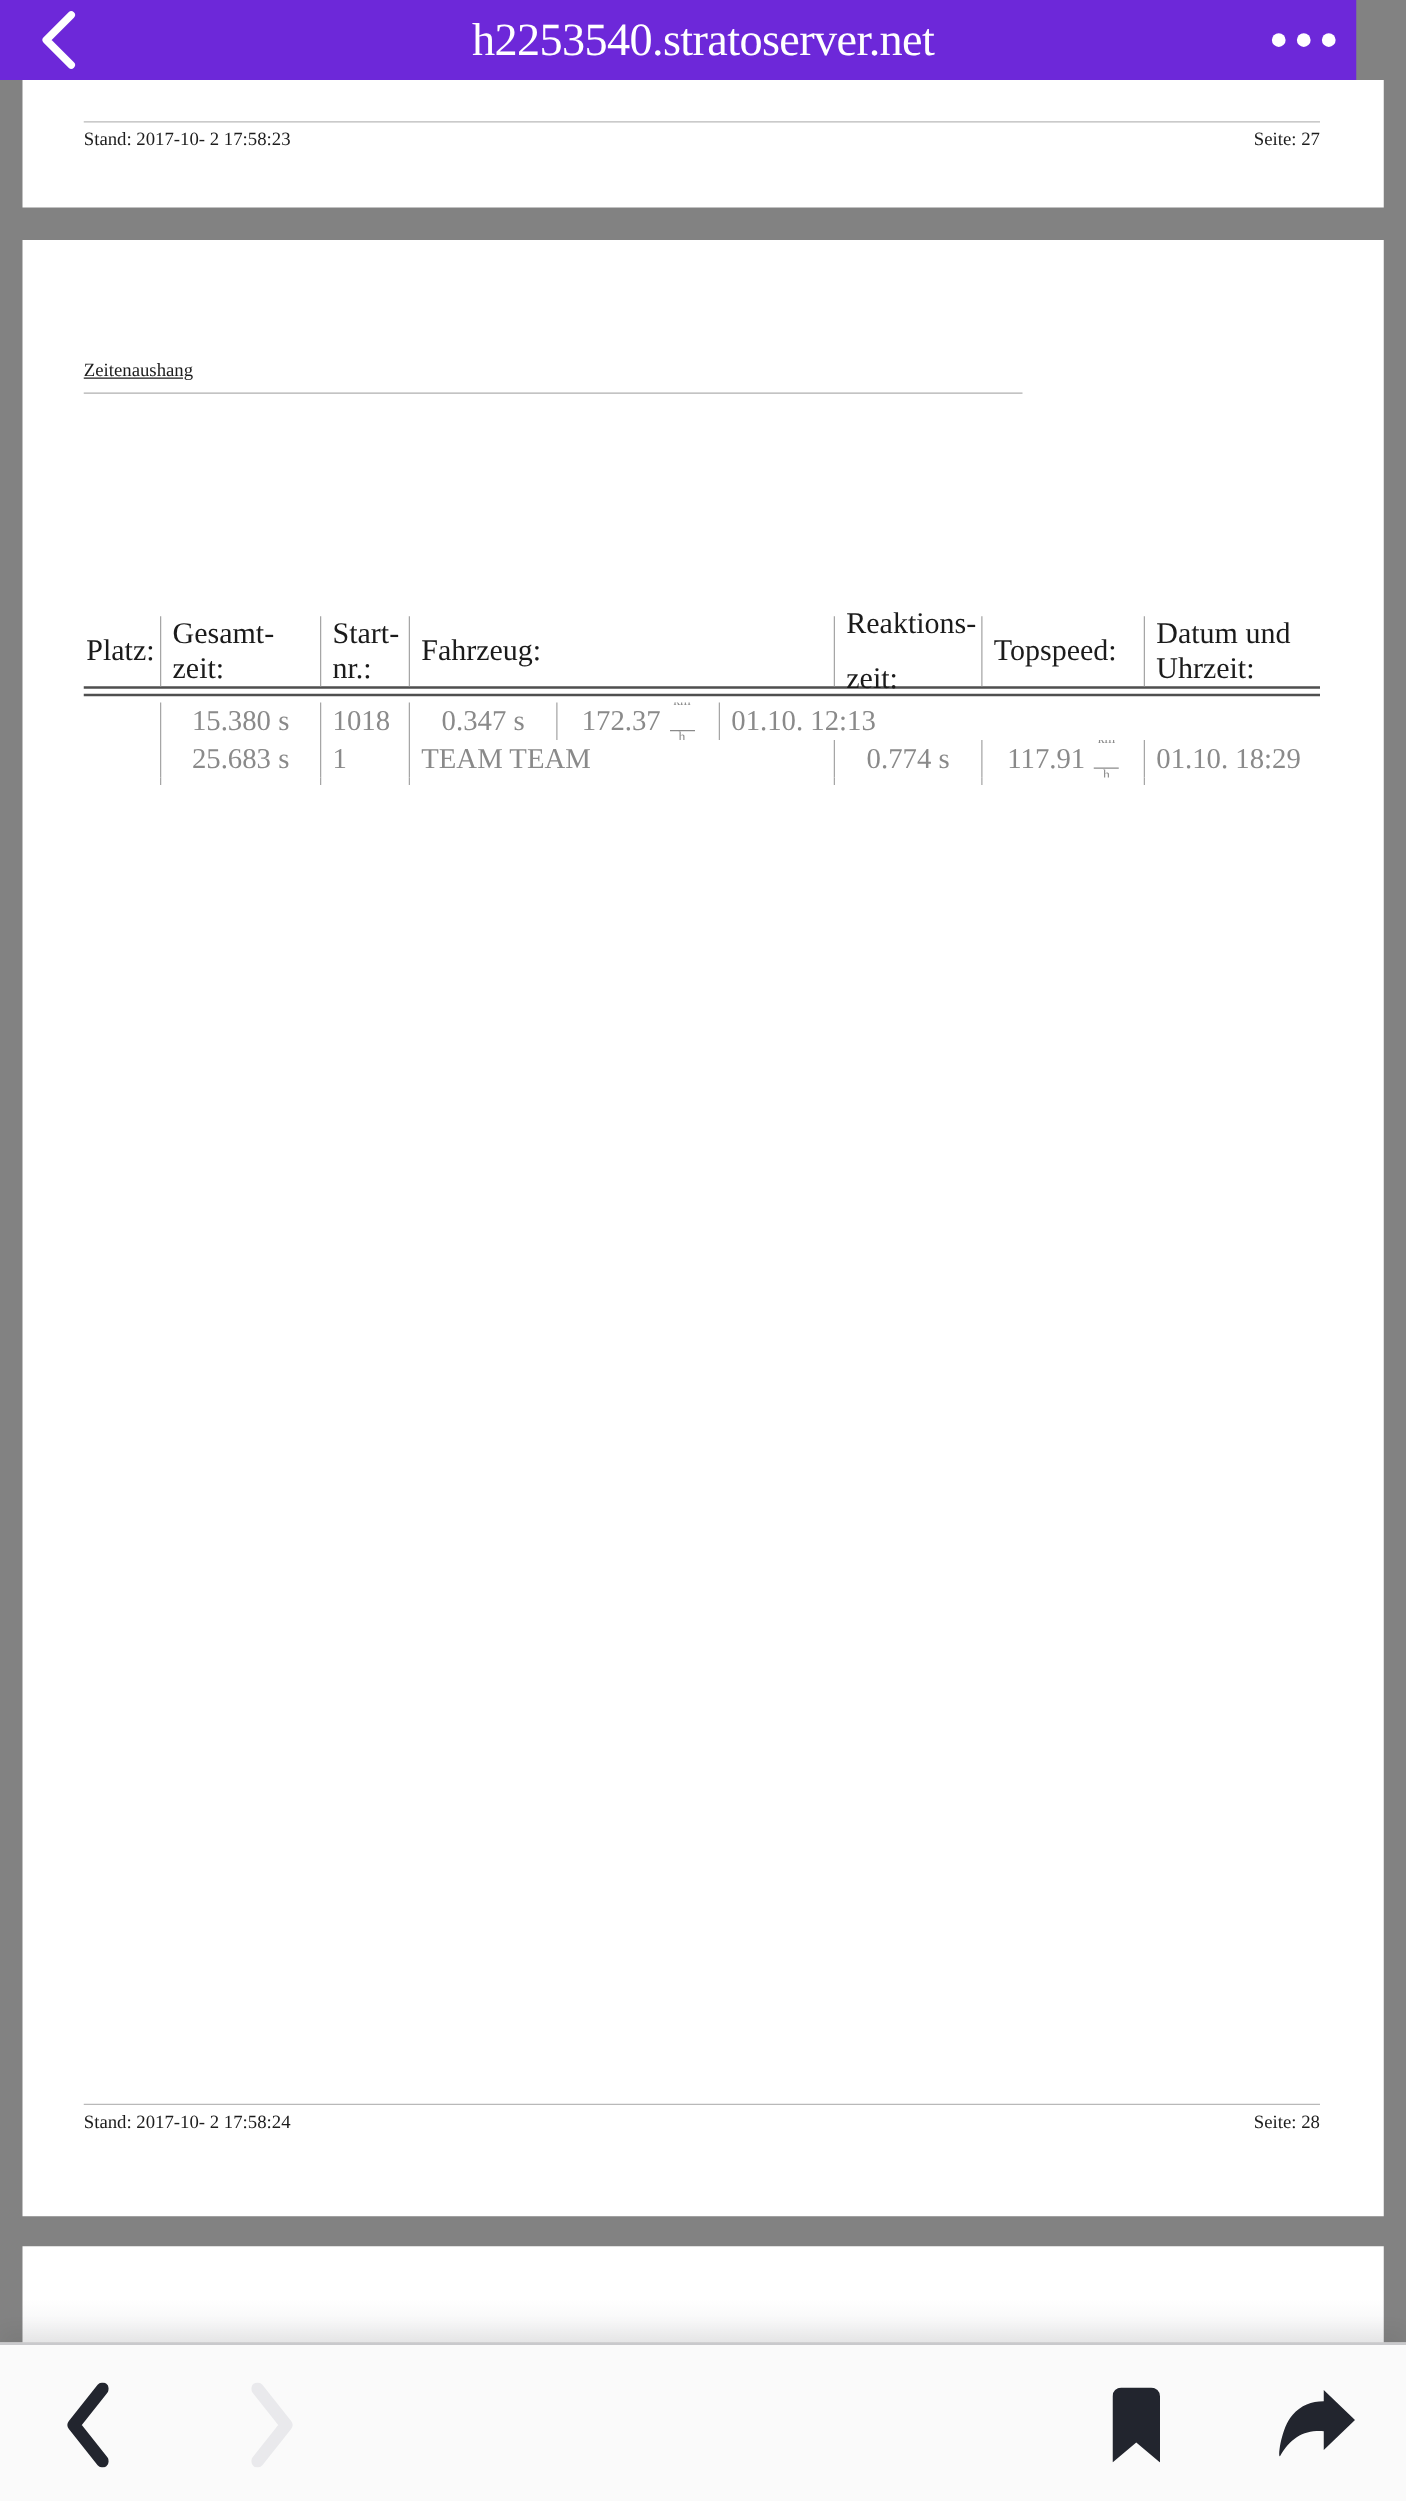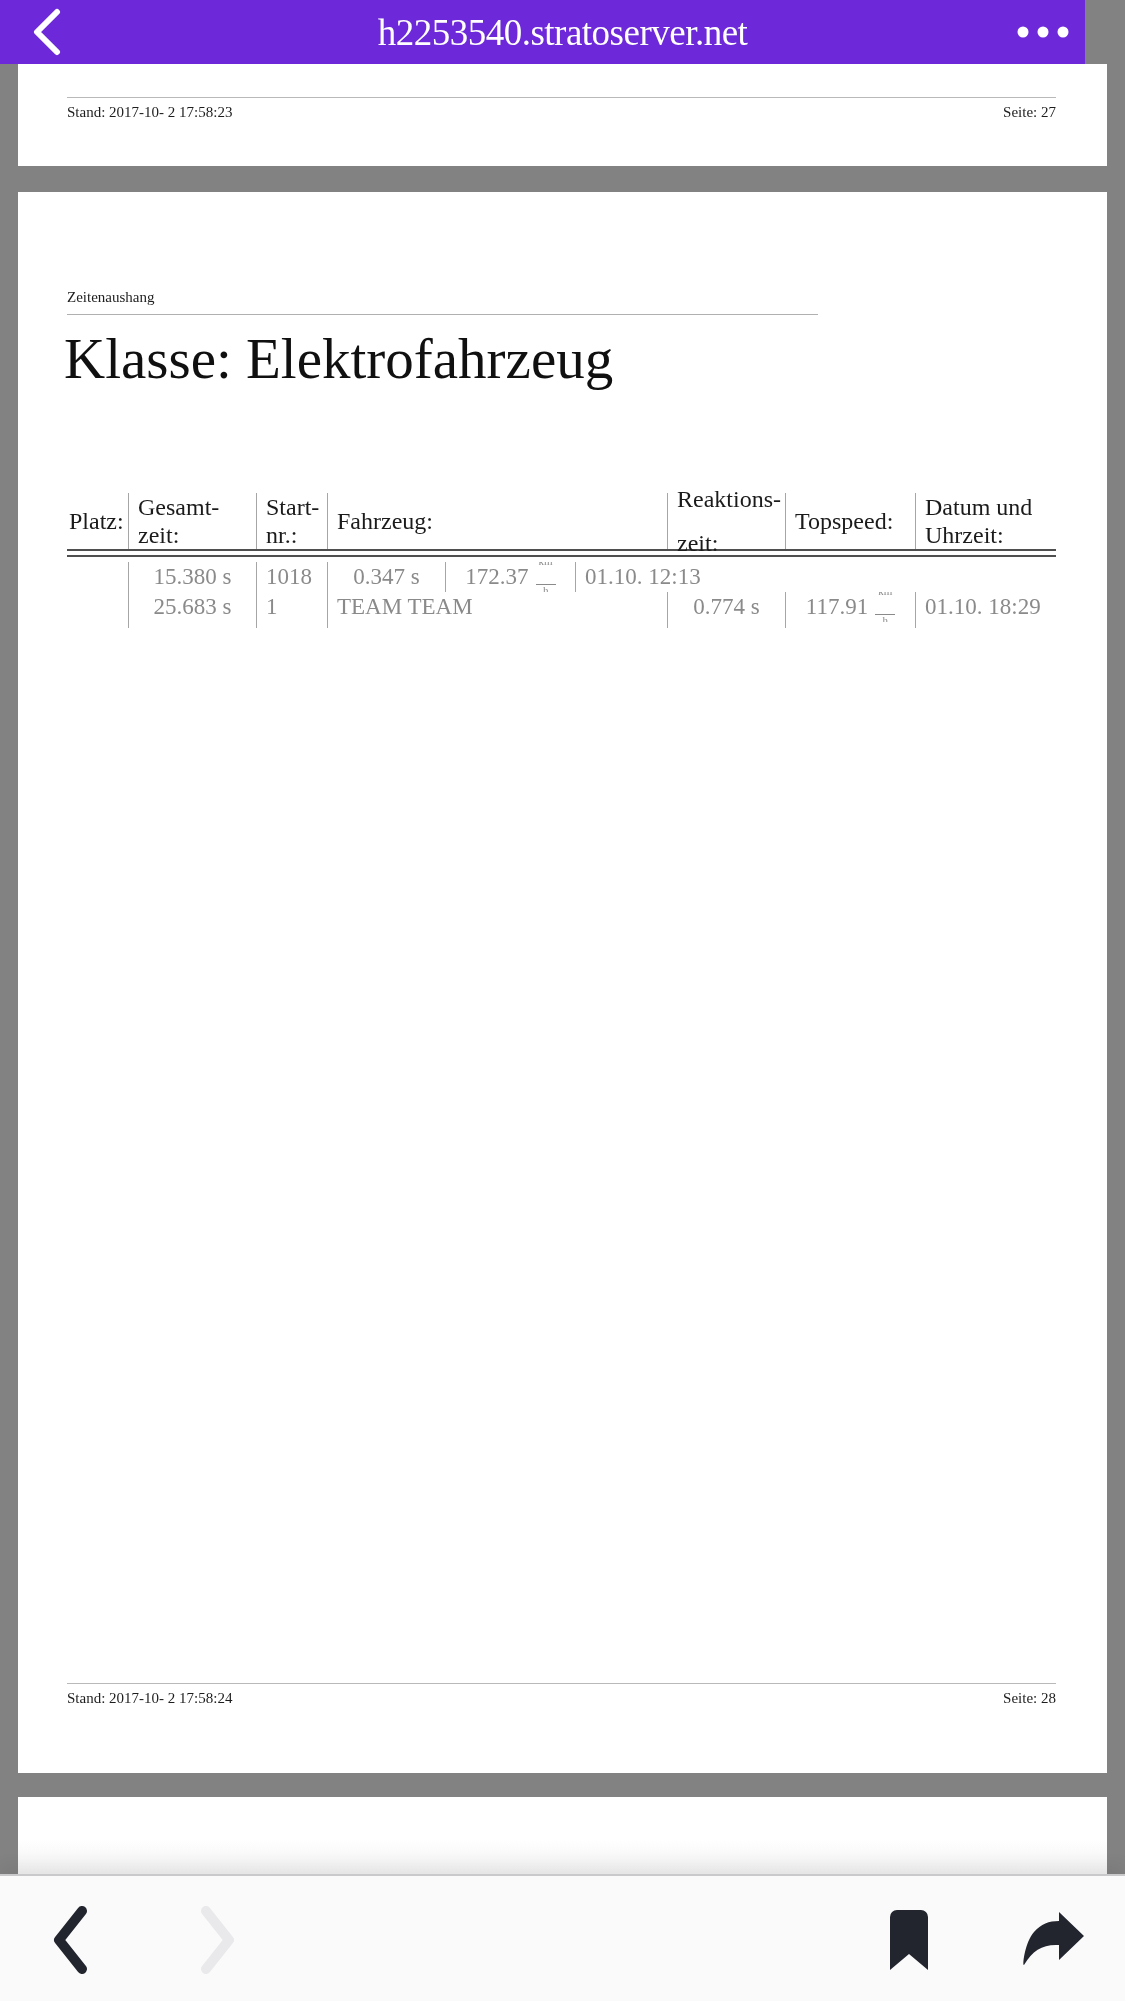--- a/index.html
+++ b/index.html
@@ -29,21 +29,21 @@
   .page28{top:192px;height:1581px;}
   .page29{top:1797px;height:77px;background:linear-gradient(#ffffff 55%,#f1f1f2 100%);}
   .doc-footer{
     position:absolute;left:49px;width:989px;border-top:1px solid #b9b9b9;
     display:flex;justify-content:space-between;
     font-size:15px;color:#1d1d1d;padding-top:6px;
   }
   .page27 .doc-footer{top:33px;}
   .page28 .doc-footer{top:1491px;}
   
-  .section-label{position:absolute;left:49px;top:97px;font-size:15px;color:#1d1d1d;}
+  .section-label{position:absolute;left:49px;top:97px;font-size:15px;color:#1d1d1d;text-decoration:underline;}
   .section-rule{position:absolute;left:49px;top:122px;width:751px;height:1px;background:#b0b0b0;}
   .class-heading{position:absolute;left:46px;top:135px;font-size:57px;color:#101010;line-height:64px;}
   
   .rtable{position:absolute;left:49px;top:265px;width:989px;margin-top:36px;}
   .thead{display:flex;height:56px;}
   .th,.td{box-sizing:border-box;}
   .c0{width:62px;}
   .c1{width:128px;}
   .c2{width:71px;}
   .c3{width:340px;}
@@ -110,21 +110,20 @@
   <div class="page page27">
     <div class="doc-footer">
       <span>Stand: 2017-10- 2 17:58:23</span>
       <span>Seite: 27</span>
     </div>
   </div>
 
   <div class="page page28">
     <div class="section-label">Zeitenaushang</div>
     <div class="section-rule"></div>
-    <div class="class-heading">Klasse: Elektrofahrzeug</div>
 
     <div class="rtable">
       <div class="thead">
         <div class="th c0 vline">
           <span>Platz:</span>
         </div>
         <div class="th c1 vline">
           <span>Gesamt-</span>
             <span>zeit:</span>
         </div>

